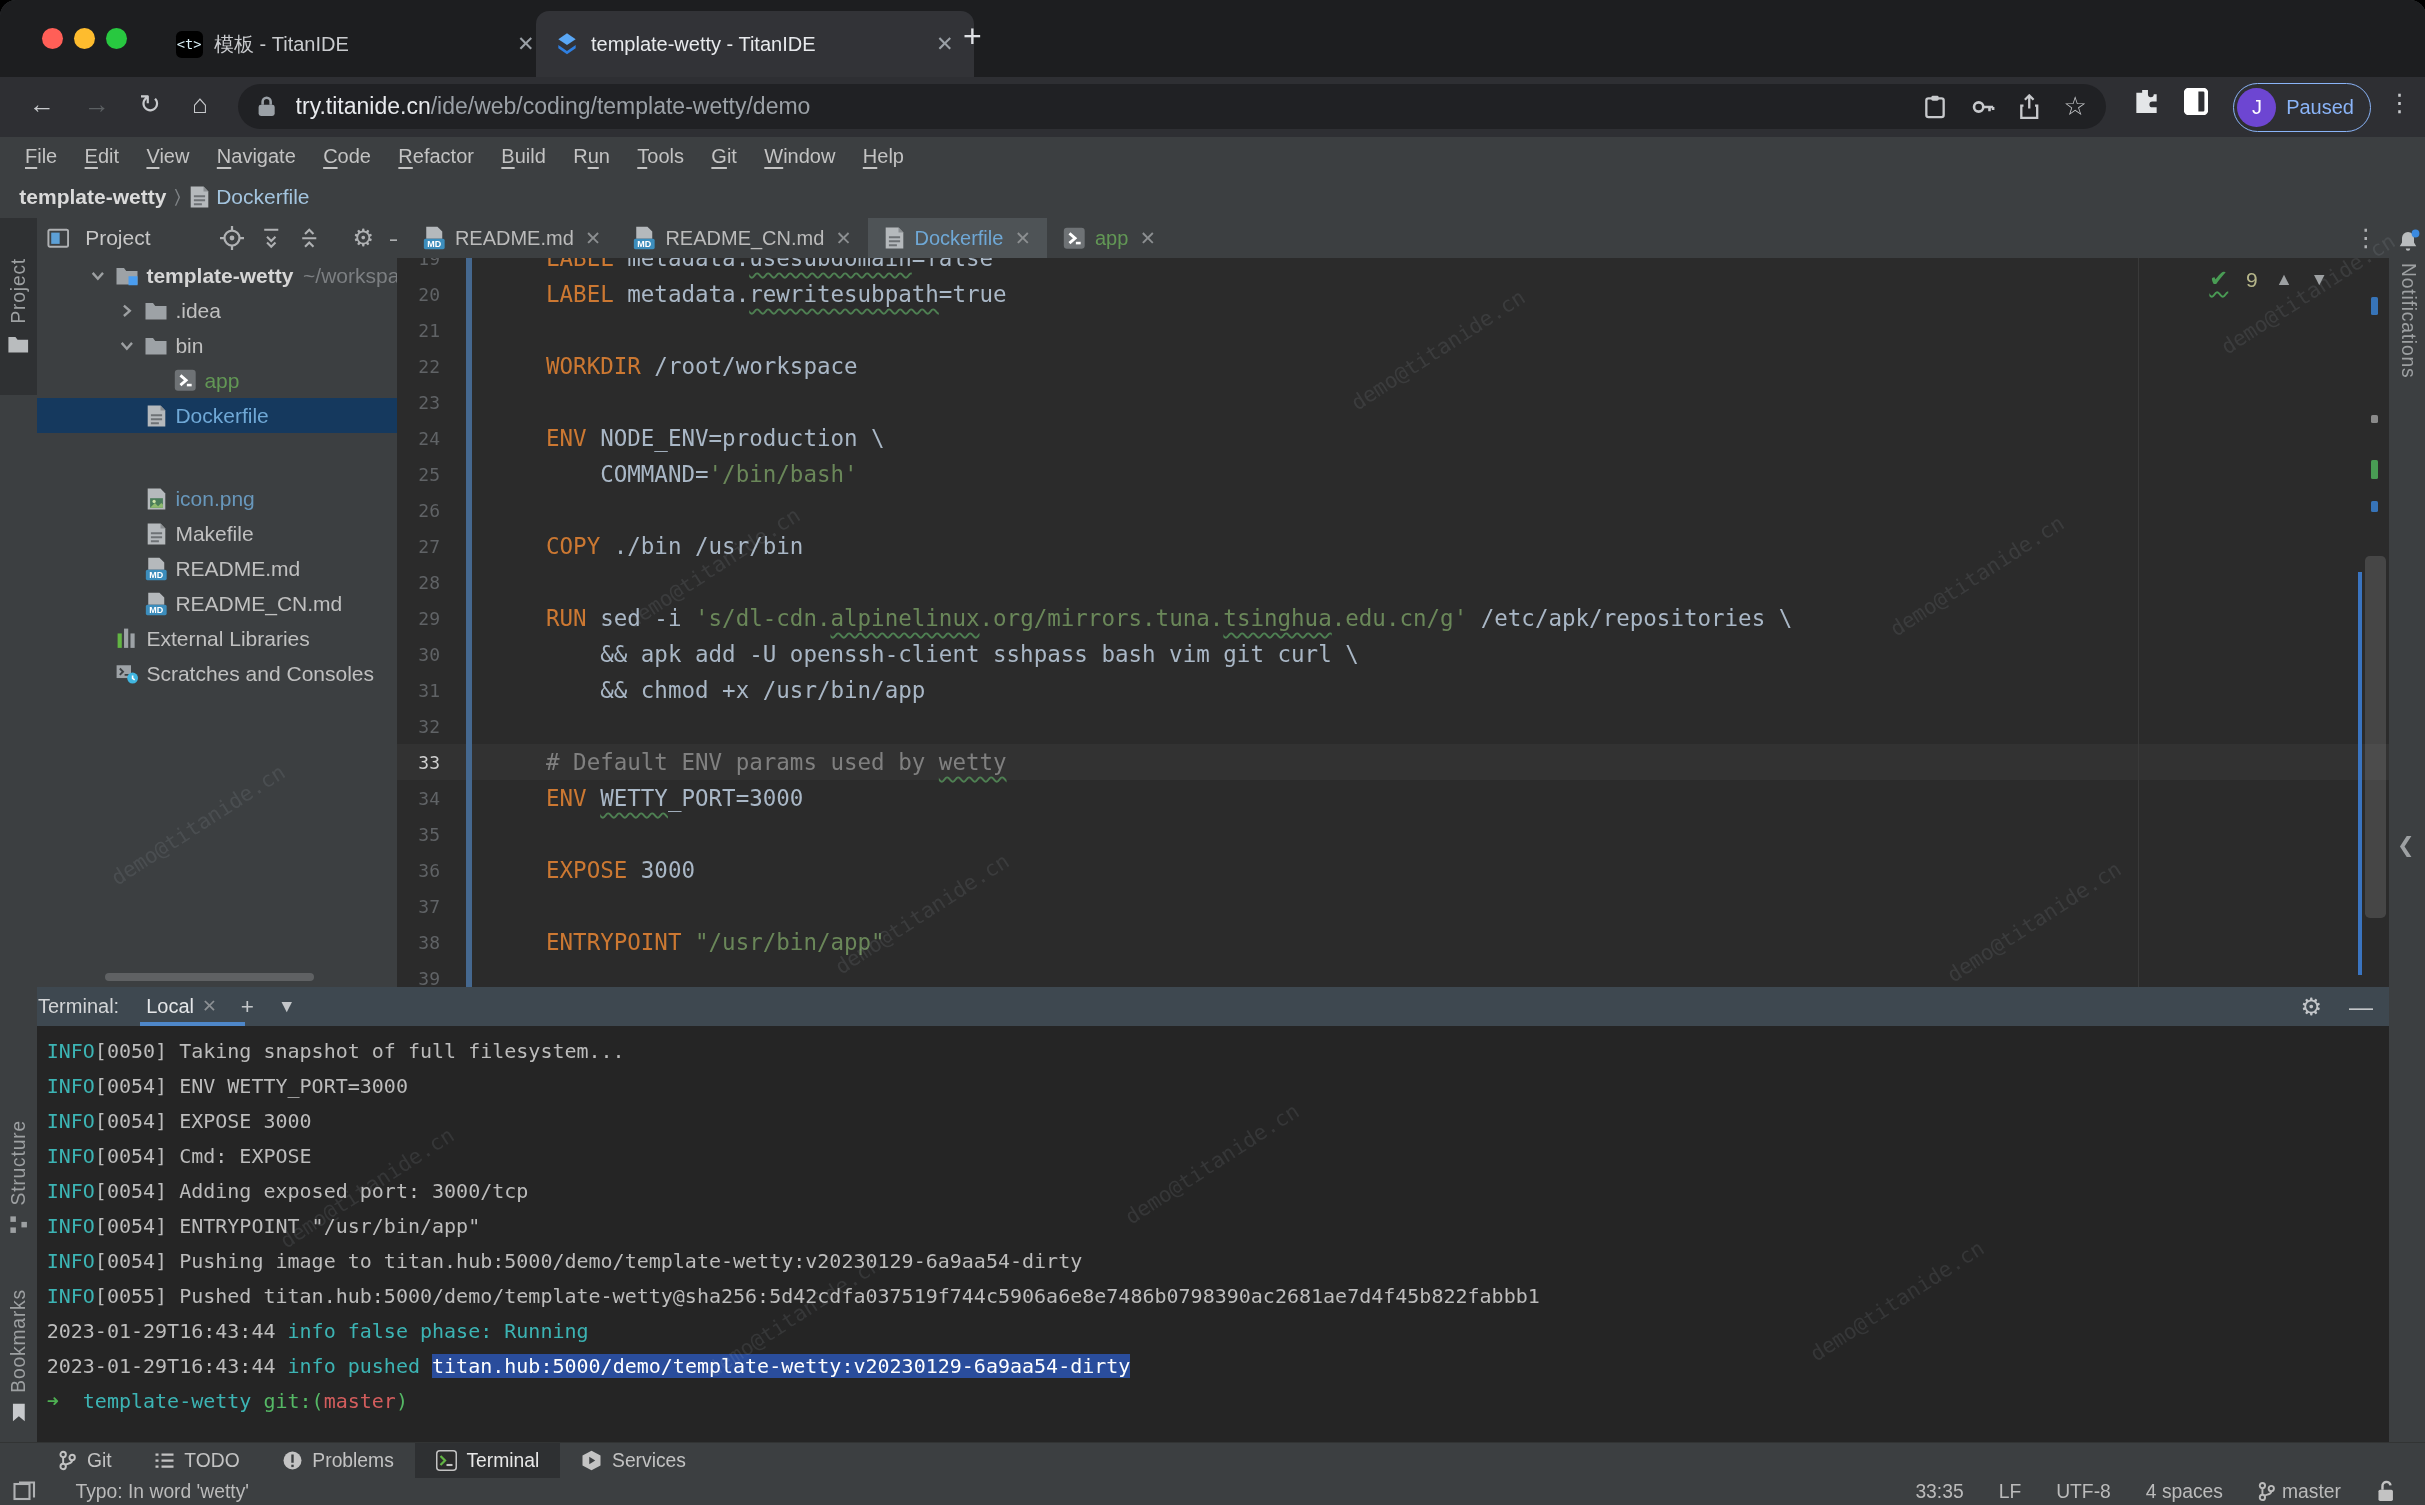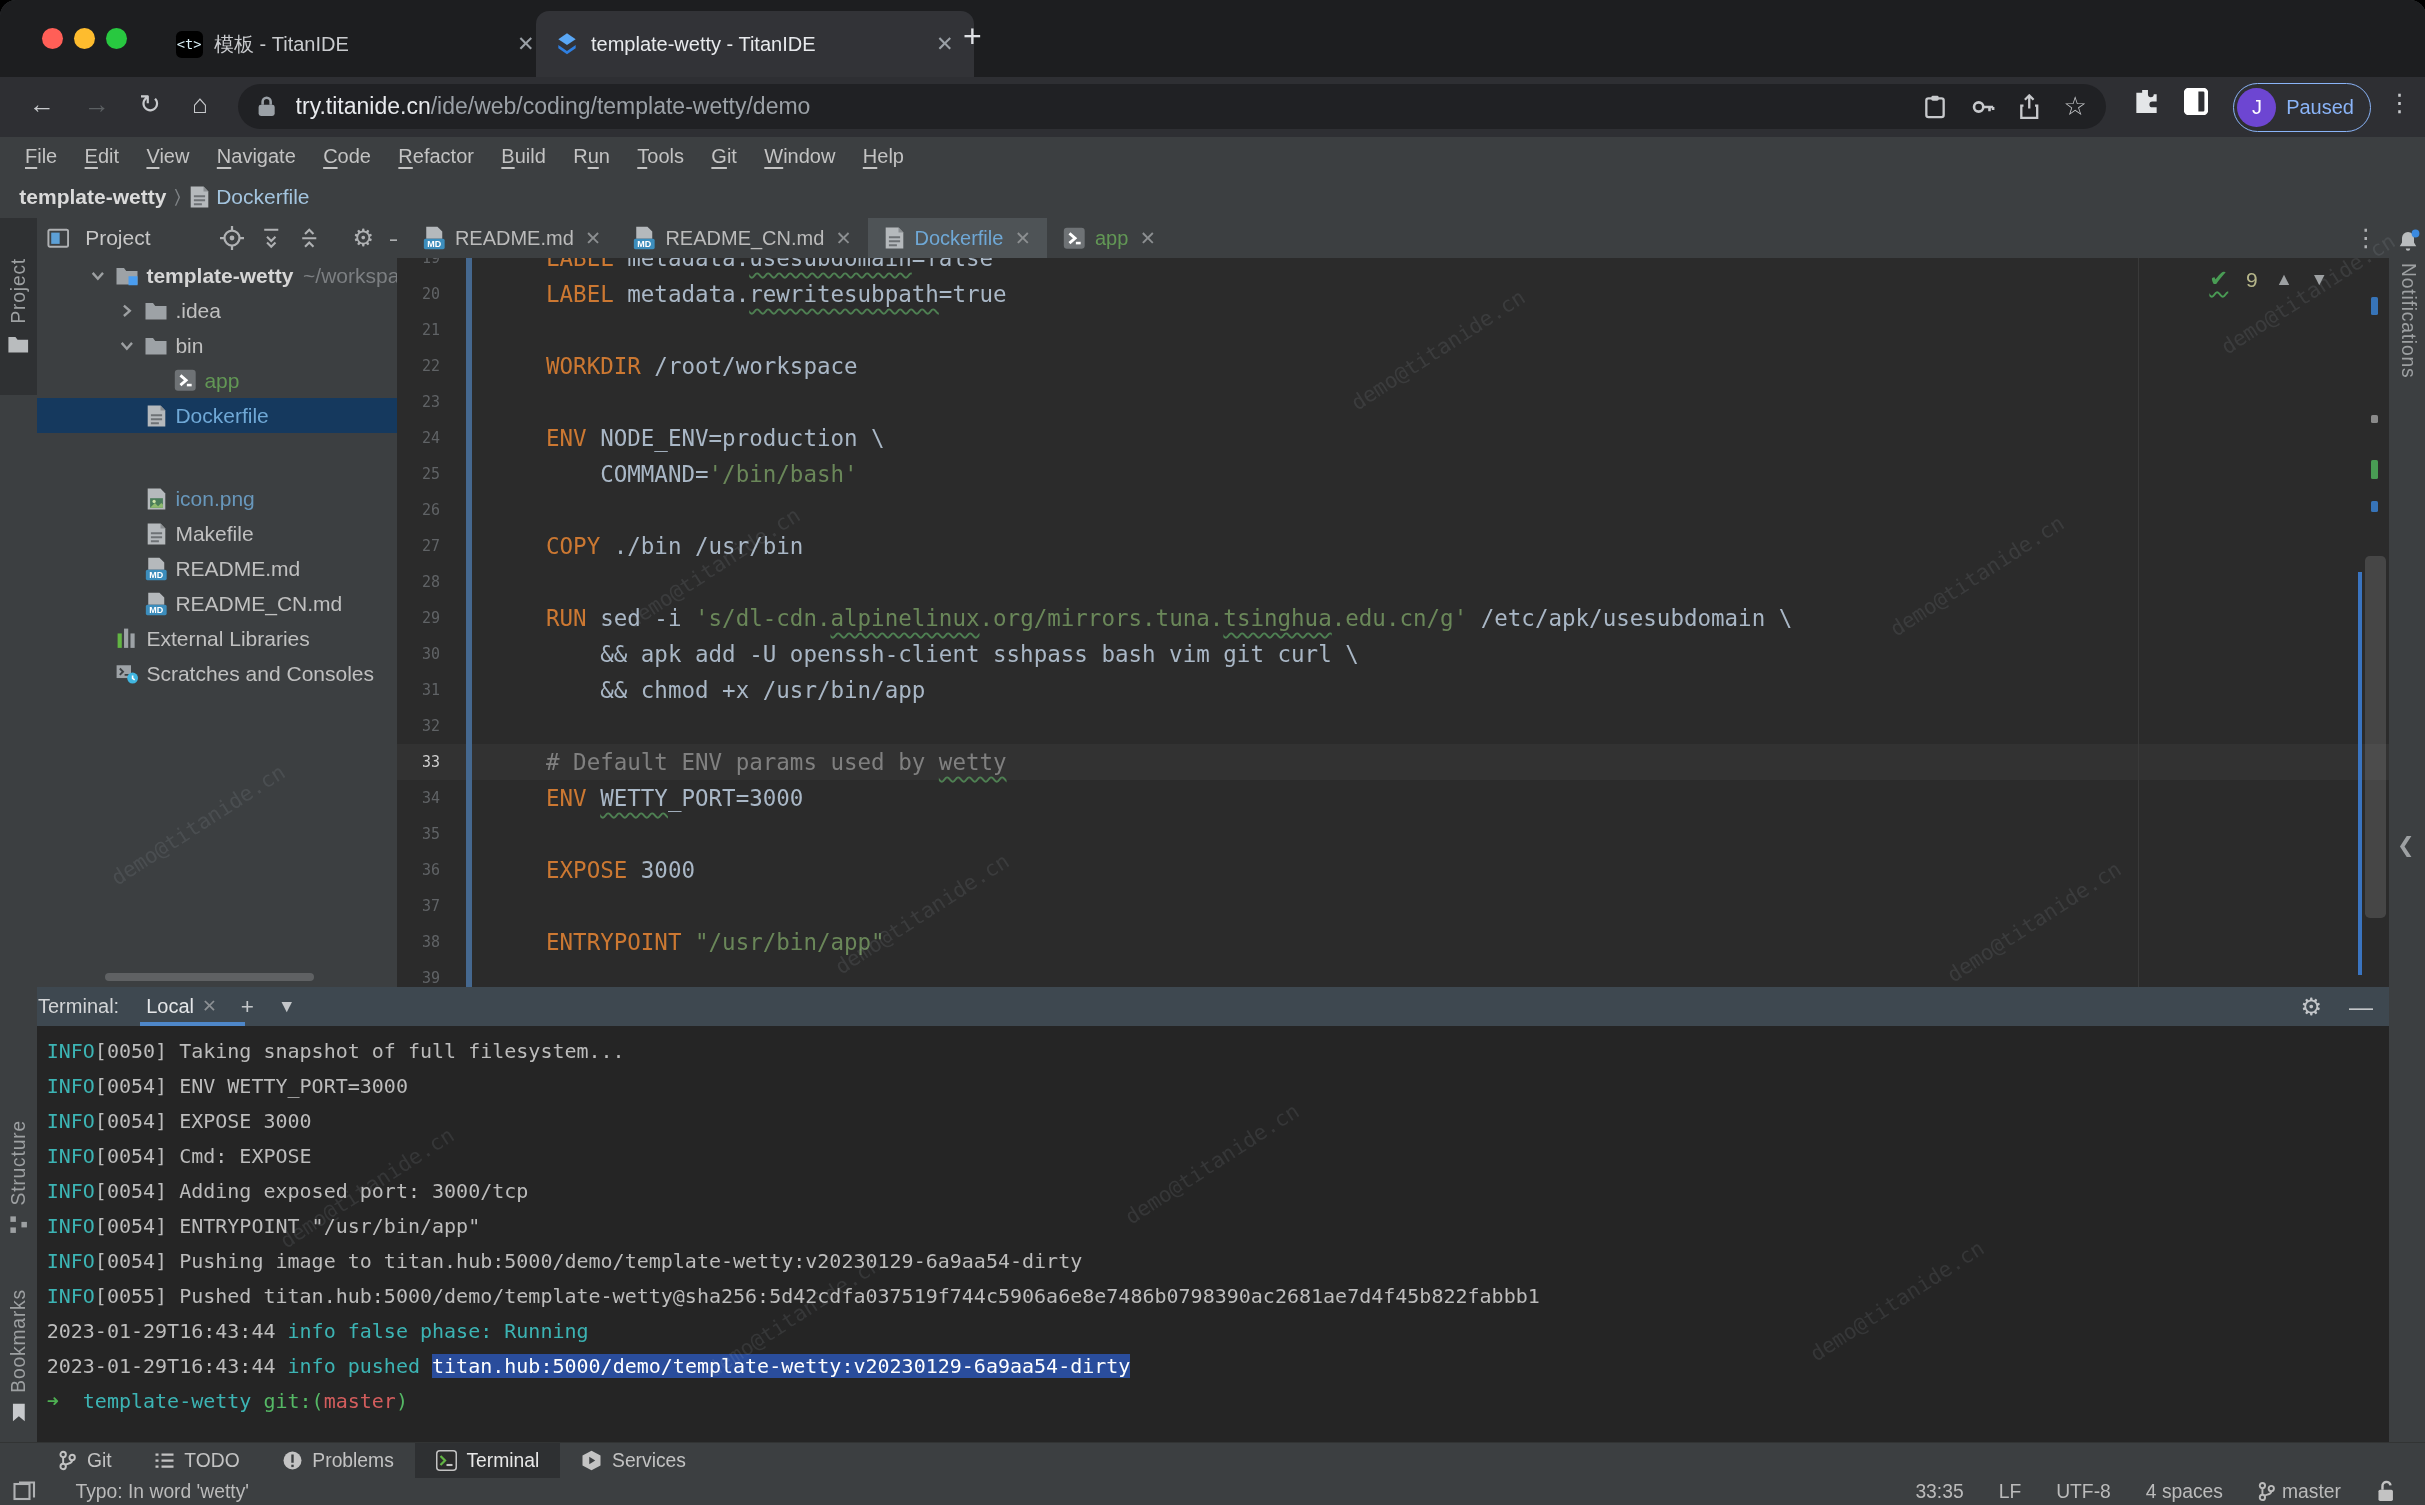--- a/index.html
+++ b/index.html
@@ -73,21 +73,21 @@
   #editor-area{left:397px;top:81px;width:1992px;height:769px;background:#2b2b2b;overflow:hidden;}
   #etabbar{position:absolute;left:0;top:0;width:100%;height:40px;background:#3c3f41;display:flex;align-items:stretch;}
   .etab{display:flex;align-items:center;gap:9.7px;padding:0 16px;font-size:20px;color:#bbb;}
   .etab.active{background:#4e5356;}
   .etab .x{color:#8c8f91;font-size:19.3px;margin-left:1.6px;}
   #etab-more{position:absolute;right:11.3px;top:6.4px;color:#afb1b3;font-size:24px;}
   #code-scroll{position:absolute;left:0;top:40px;width:100%;height:729px;overflow:hidden;}
   #code{position:relative;margin-top:-17.7px;font-family:"DejaVu Sans Mono",monospace;font-size:22.5px;}
   .crow{position:relative;height:36px;display:flex;align-items:center;}
   .crow.cur{background:#323232;text-decoration:underline;}
-  .ln{position:absolute;left:0;width:43px;text-align:right;color:#606366;font-size:15px;}
+  .ln{position:absolute;left:0;width:43px;text-align:right;color:#606366;font-size:18px;}
   .crow.cur .ln{color:#d0d0d0;}
   .vcsbar{position:absolute;left:69px;top:0;width:5.6px;height:36px;background:#45688f;}
   .codetext{position:absolute;left:102px;white-space:pre;margin-left:47px;}
   .c-kw{color:#CC7832;} .c-txt{color:#A9B7C6;} .c-str{color:#6A8759;} .c-cmt{color:#808080;}
   .sq{text-decoration:underline;text-decoration-style:wavy;text-decoration-color:#4e8052;
       text-decoration-thickness:1.6px;text-underline-offset:6.4px;}
   #margin-guide{position:absolute;left:1741px;top:40px;width:0.8px;height:729px;background:#3a3a3a;}
   #gutterbg{position:absolute;left:0;top:40px;width:81px;height:729px;background:#313335;z-index:-1;}
   #inspections{position:absolute;right:61px;top:47px;display:flex;align-items:center;gap:17.7px;font-size:21px;}
   #insp-check{color:#499C54;font-size:22.5px;border-bottom:2.4px solid transparent;
@@ -619,21 +619,21 @@
               <span class="codetext"><span class="c-kw">COPY</span><span class="c-txt"> ./bin /usr/bin</span></span>
             </div>
             <div class="crow">
               <span class="ln">28</span>
               <span class="vcsbar"></span>
               <span class="codetext"></span>
             </div>
             <div class="crow">
               <span class="ln">29</span>
               <span class="vcsbar"></span>
-              <span class="codetext"><span class="c-kw">RUN</span><span class="c-txt"> sed -i </span><span class="c-str">'s/dl-cdn.</span><span class="c-str sq">alpinelinux</span><span class="c-str">.org/mirrors.tuna.</span><span class="c-str sq">tsinghua</span><span class="c-str">.edu.cn/g'</span><span class="c-txt"> /etc/apk/usesubdomain \</span></span>
+              <span class="codetext"><span class="c-kw">RUN</span><span class="c-txt"> sed -i </span><span class="c-str">'s/dl-cdn.</span><span class="c-str sq">alpinelinux</span><span class="c-str">.org/mirrors.tuna.</span><span class="c-str sq">tsinghua</span><span class="c-str">.edu.cn/g'</span><span class="c-txt"> /etc/apk/repositories \</span></span>
             </div>
             <div class="crow">
               <span class="ln">30</span>
               <span class="vcsbar"></span>
               <span class="codetext"><span class="c-txt">    &amp;&amp; apk add -U openssh-client sshpass bash vim git curl \</span></span>
             </div>
             <div class="crow">
               <span class="ln">31</span>
               <span class="vcsbar"></span>
               <span class="codetext"><span class="c-txt">    &amp;&amp; chmod +x /usr/bin/app</span></span>

